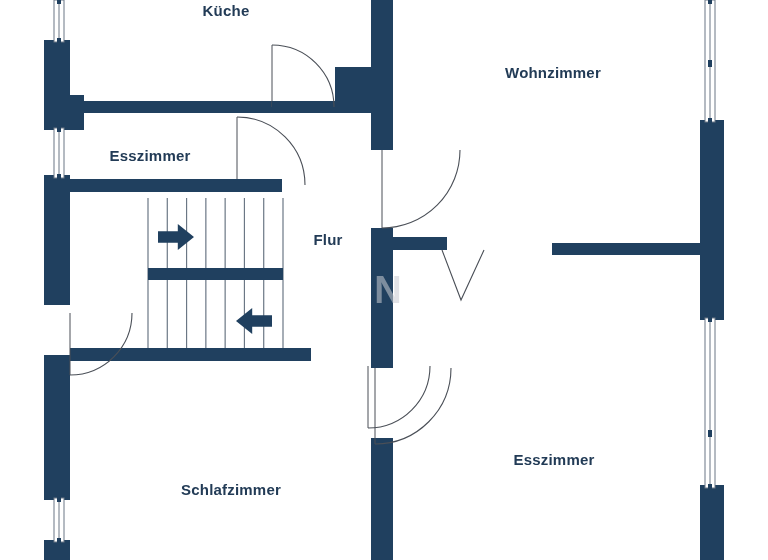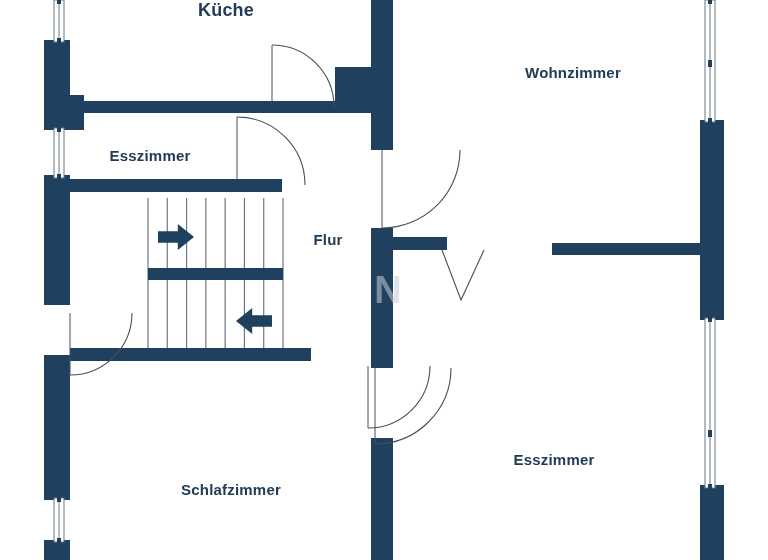--- a/index.html
+++ b/index.html
@@ -148,22 +148,22 @@
         <rect x="148" y="268" width="135" height="12" fill="#20405f"></rect>
         <polygon points="158,231.28 177.8,231.28 177.8,224 194,237 177.8,250 177.8,242.72 158,242.72" fill="#20405f"></polygon>
         <polygon points="272,315.28 252.2,315.28 252.2,308 236,321 252.2,334 252.2,326.72 272,326.72" fill="#20405f"></polygon>
       </g>
     <g id="markers-group">
         <polyline points="442,250 461,300 484,250" fill="none" stroke="#4a4f57" stroke-width="1.1"></polyline>
       </g>
   </svg>
 
   <div id="labels-layer">
-      <div class="room-label" style="left: 226px; top: 10px; font-size: 18px; color: rgb(34, 59, 86);">Küche</div>
-      <div class="room-label" style="left: 553px; top: 72px; font-size: 15px; color: rgb(34, 59, 86); margin-left: 20px;">Wohnzimmer</div>
+      <div class="room-label" style="left: 226px; top: 10px; font-size: 15px; color: rgb(34, 59, 86);">Küche</div>
+      <div class="room-label" style="left: 553px; top: 72px; font-size: 15px; color: rgb(34, 59, 86);">Wohnzimmer</div>
       <div class="room-label" style="left: 150px; top: 155px; font-size: 15px; color: rgb(34, 59, 86);">Esszimmer</div>
       <div class="room-label" style="left: 328px; top: 239px; font-size: 15px; color: rgb(34, 59, 86);">Flur</div>
       <div class="room-label" style="left: 554px; top: 427px; font-size: 15px; color: rgb(34, 59, 86); margin-top: 32px;">Esszimmer</div>
       <div class="room-label" style="left: 231px; top: 489px; font-size: 15px; color: rgb(34, 59, 86);">Schlafzimmer</div>
     </div>
 
   <div class="watermark" id="watermark-el" style="left: 388px; top: 290px; color: rgb(201, 204, 210);">N</div>
 
 </div>
 

